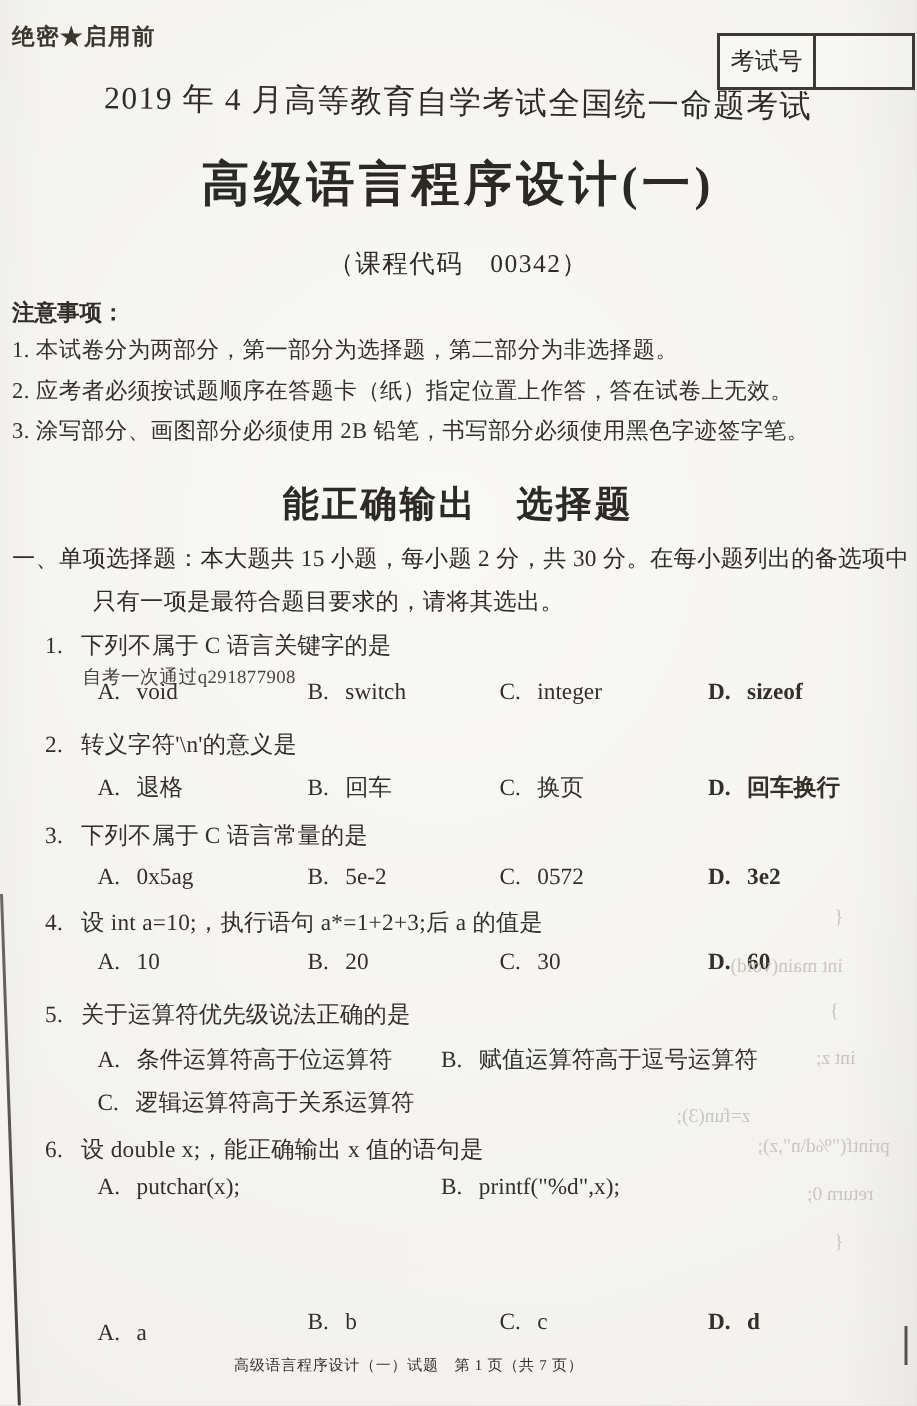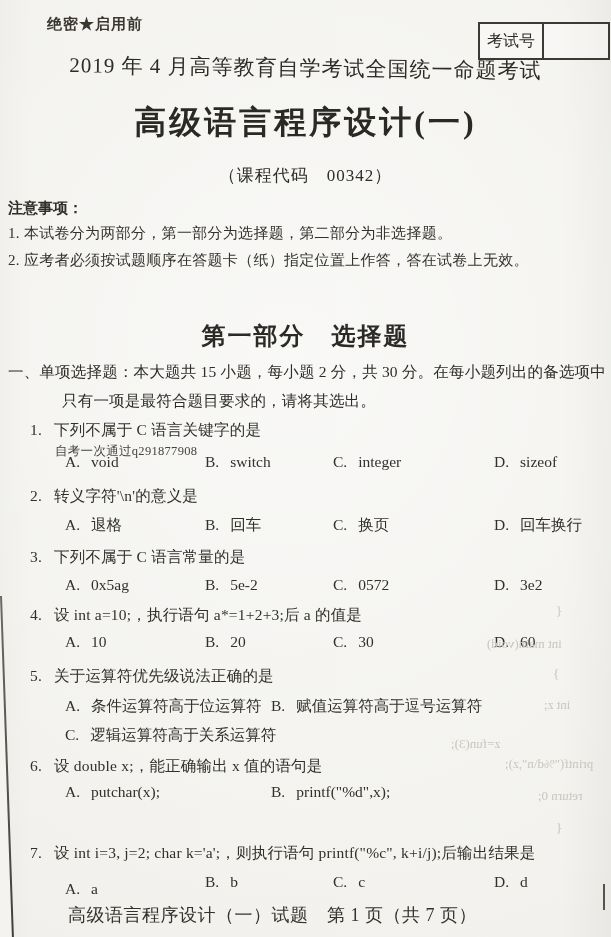--- a/index.html
+++ b/index.html
@@ -8,40 +8,40 @@
     font-family:"Liberation Serif","DejaVu Serif",serif;
     color:#34312b;
     background:
       radial-gradient(130% 95% at 48% 38%, rgba(255,255,255,0.55), rgba(255,255,255,0) 75%),
       linear-gradient(90deg, #ecebe7 0%, #f1f0ec 5%, #f2f1ed 92%, #e9e8e4 100%),
       linear-gradient(180deg, #f2f1ed 88%, #ebeae6 100%),
       #f0efeb;
   }
   .abs{position:absolute;}
   .center{left:0;width:611px;text-align:center;}
-  .classification{left:8px;top:15px;font-size:15px;font-weight:bold;letter-spacing:1px;color:#3a372f;margin-left:39px;}
+  .classification{left:8px;top:15px;font-size:15px;font-weight:bold;letter-spacing:1px;color:#3a372f;}
   .exam-box{left:478px;top:22px;width:128px;height:34px;border:2px solid #3d3a34;display:flex;background:rgba(255,255,255,0.25);}
   .exam-box .lbl{width:62px;border-right:2px solid #3d3a34;display:flex;align-items:center;justify-content:center;font-size:16px;color:#2f2c27;}
   .exam-box .val{flex:1;}
   .session{top:54px;font-size:21px;letter-spacing:1px;color:#2f2c27;transform:rotate(0.7deg);}
   .title{top:101px;font-size:32px;font-weight:bold;letter-spacing:3px;color:#2b2924;}
   .course{top:164px;font-size:17px;letter-spacing:1px;color:#302d28;}
   .notice-title{left:8px;top:199px;font-size:15px;font-weight:bold;color:#312e29;}
   .note{left:8px;font-size:15px;color:#35322c;letter-spacing:0.3px;font-family:Liberation Serif, serif;}
   .part-heading{top:320px;font-size:24px;font-weight:bold;letter-spacing:2px;color:#2c2a25;}
   .intro{font-size:15.5px;font-weight:normal;color:#2f2c27;letter-spacing:0.2px;}
   .q-stem{left:30px;font-size:15.5px;color:#33302a;letter-spacing:0.2px;}
   .qno{display:inline-block;min-width:24px;}
   .opt-row{left:0;width:483px;height:22px;font-size:15.5px;color:#33302a;}
   .opt{position:absolute;white-space:nowrap;}
   .opt .t{margin-left:11px;}
-  .cA{left:65px;}.cB{left:205px;}.cC{left:333px;}.cD{left:494px;}
-  .cL{left:65px;}.cR{left:271px;}
+  .cA{left:65px;}.cB{left:205px;}.cC{left:333px;}.cD{left:472px;font-weight:bold;}
+  .cL{left:65px;}.cR{left:294px;}
   .watermark{left:55px;top:443px;font-size:12.5px;color:#474440;letter-spacing:0.3px;}
-  .footer{top:903px;left:0;width:545px;text-align:center;font-size:18px;color:#35322c;letter-spacing:0.5px;}
+  .footer{top:903px;left:0;width:545px;text-align:center;font-size:10px;color:#35322c;letter-spacing:0.5px;}
   .bleed{position:absolute;transform:scaleX(-1);color:#c9c6c0;font-size:13px;filter:blur(0.4px);white-space:nowrap;font-family:"Liberation Serif","DejaVu Serif",serif;}
   .edge-sliver{left:0;top:596px;width:14px;height:341px;background:#f4f3f0;clip-path:polygon(0 0,2px 0,13px 100%,0 100%);}
   .edge-line{left:0;top:596px;width:2.4px;height:344px;background:linear-gradient(#6c6962,#413f3a);transform:rotate(-2deg);transform-origin:top left;}
   .edge-tick{left:603px;top:884px;width:2px;height:26px;background:#57544e;}
 </style>
 </head>
 <body>
 
 <div class="paper">
 
@@ -52,22 +52,23 @@
     <div class="val"></div>
   </div>
 
   <div class="abs center session">2019 年 4 月高等教育自学考试全国统一命题考试</div>
   <div class="abs center title">高级语言程序设计(一)</div>
   <div class="abs center course">（课程代码　00342）</div>
 
   <div class="abs notice-title">注意事项：</div>
   <div class="abs note" style="top:224px">1. 本试卷分为两部分，第一部分为选择题，第二部分为非选择题。</div>
   <div class="abs note" style="top:251px">2. 应考者必须按试题顺序在答题卡（纸）指定位置上作答，答在试卷上无效。</div>
+  <div class="abs note" style="top:278px">3. 涂写部分、画图部分必须使用 2B 铅笔，书写部分必须使用黑色字迹签字笔。</div>
 
-  <div class="abs center part-heading">第一部分　选择题</div>
+  <div class="abs center part-heading">能正确输出　选择题</div>
   <div class="abs intro" style="left:8px;top:362px">一、单项选择题：本大题共 15 小题，每小题 2 分，共 30 分。在每小题列出的备选项中</div>
   <div class="abs intro" style="left:62px;top:391px">只有一项是最符合题目要求的，请将其选出。</div>
 
   <div class="abs q-stem" style="top:420px">
     <span class="qno">1.</span><span>下列不属于 C 语言关键字的是</span>
   </div>
   <div class="abs watermark">自考一次通过q291877908</div>
   <div class="abs opt-row" style="top:453px">
     <span class="opt cA"><span>A.</span><span class="t">void</span></span>
     <span class="opt cB"><span>B.</span><span class="t">switch</span></span>
@@ -117,23 +118,20 @@
   </div>
 
   <div class="abs q-stem" style="top:756px">
     <span class="qno">6.</span><span>设 double x;，能正确输出 x 值的语句是</span>
   </div>
   <div class="abs opt-row" style="top:783px">
     <span class="opt cL"><span>A.</span><span class="t">putchar(x);</span></span>
     <span class="opt cR"><span>B.</span><span class="t">printf("%d",x);</span></span>
   </div>
 
-  <div class="abs q-stem" style="top:843px">
-    <span class="qno">7.</span><span>设 int i=3, j=2; char k='a';，则执行语句 printf("%c", k+i/j);后输出结果是</span>
-  </div>
   <div class="abs opt-row" style="top:873px">
     <span class="opt cA" style="top:7px"><span>A.</span><span class="t">a</span></span>
     <span class="opt cB"><span>B.</span><span class="t">b</span></span>
     <span class="opt cC"><span>C.</span><span class="t">c</span></span>
     <span class="opt cD"><span>D.</span><span class="t">d</span></span>
   </div>
 
   <div class="abs footer">高级语言程序设计（一）试题　第 1 页（共 7 页）</div>
 
   <span class="bleed" style="left:556px;top:603px">{</span>

